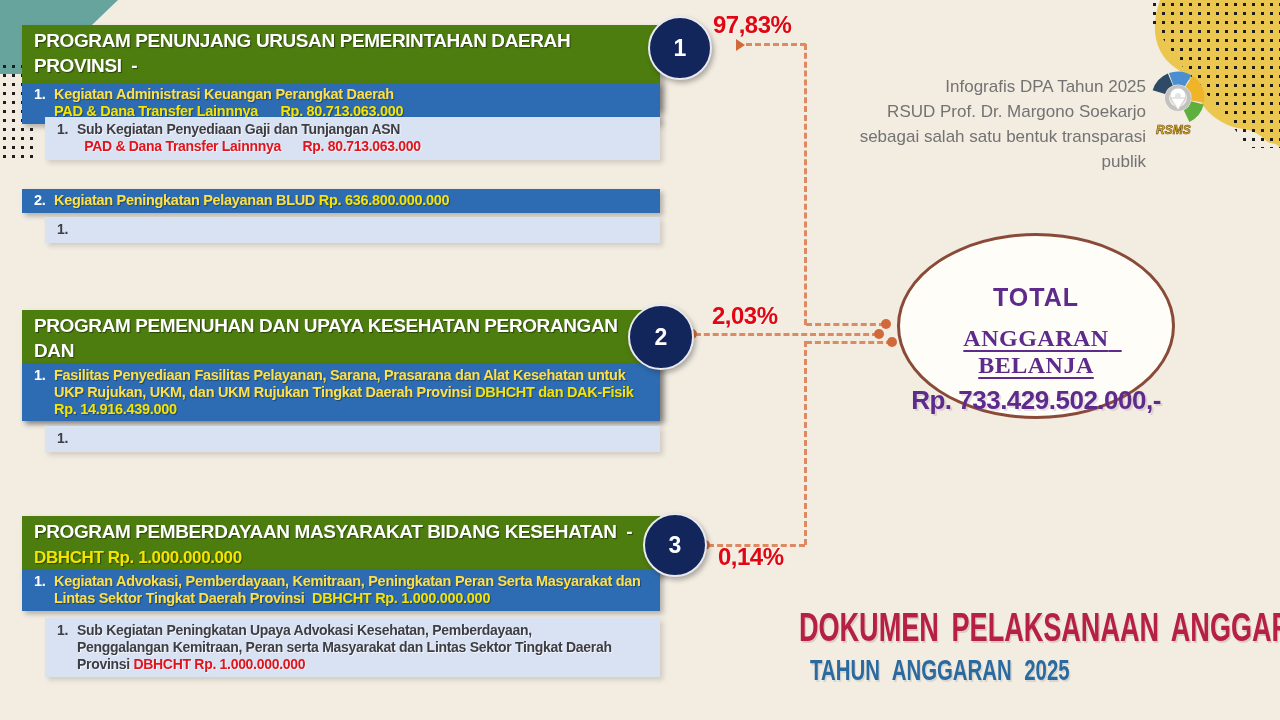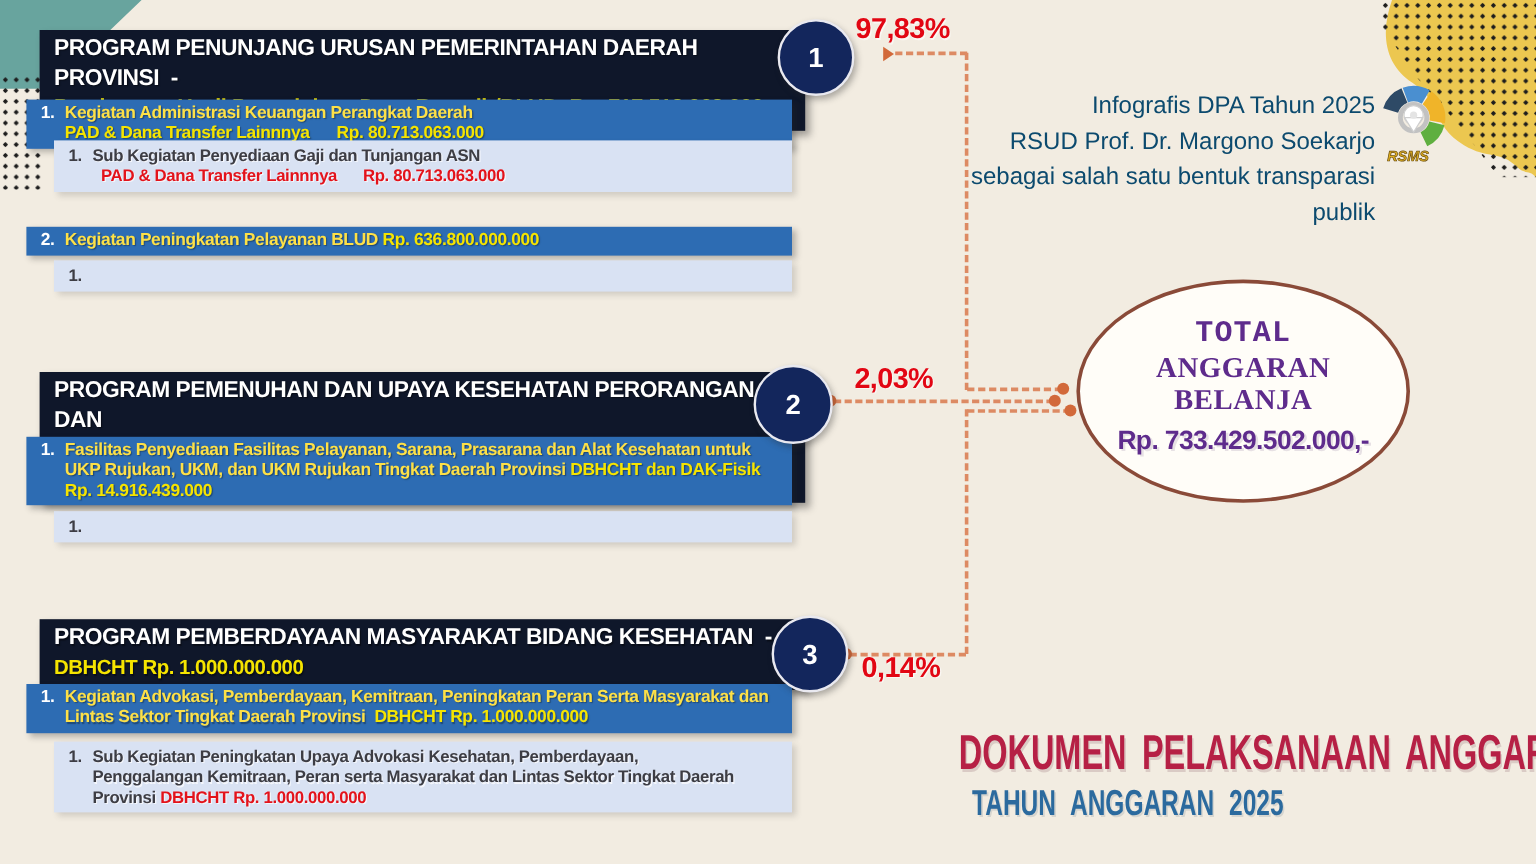--- a/index.html
+++ b/index.html
@@ -5,23 +5,23 @@
   html,body{margin:0;padding:0;background:#c8c8c8;}
   .canvas{position:relative;width:1280px;height:720px;background:#f2ece1;overflow:hidden;
           font-family:"Liberation Sans",sans-serif;}
 
   
   .deco{position:absolute;}
   .dots{background-image:radial-gradient(#1d1d1d 1.6px, transparent 1.9px);
         background-size:9px 9px;}
 
   
-  .hdr{position:absolute;background:#0f172a;color:#fff;font-weight:bold;
+  .hdr{position:absolute;background:#4d7c0f;color:#fff;font-weight:bold;
        padding:4px 10px 6px 12px;line-height:1.3;letter-spacing:-0.4px;
-       box-shadow:4px 4px 6px rgba(40,40,40,.4);z-index:2;margin-left:11px;}
+       box-shadow:4px 4px 6px rgba(40,40,40,.4);z-index:2;}
   .hdr .hl{white-space:pre-wrap;font-size:19px;}
   .hdr .hw{color:#fff;text-shadow:1px 1px 1px rgba(0,0,0,.45);white-space:pre-wrap;}
   .hdr .hy{color:#f5e400;text-shadow:1px 1px 1px rgba(0,0,0,.45);white-space:pre-wrap;}
   .hy-lg{font-size:18px;}
   .hy-md{font-size:17px;}
   .hy-sm{font-size:15.5px;}
 
   .row{position:absolute;display:flex;z-index:2;letter-spacing:-0.3px;}
   .row .num{flex:0 0 32px;padding-left:12px;box-sizing:border-box;}
   .row .content{flex:1 1 auto;padding-right:6px;}
@@ -45,31 +45,31 @@
   .dash-h{position:absolute;border-top:3px dashed #dd8a63;z-index:1;}
   .dash-v{position:absolute;border-left:3px dashed #dd8a63;z-index:1;}
   .cdot{position:absolute;width:10px;height:10px;border-radius:50%;background:#d2693a;z-index:3;}
   .arrow-r{position:absolute;width:0;height:0;border-top:6px solid transparent;
            border-bottom:6px solid transparent;border-left:9px solid #d2693a;z-index:3;}
 
   
   .oval{position:absolute;left:897px;top:233px;width:278px;height:186px;background:#fffdf8;
         border:3px solid #8a4a38;border-radius:50%;z-index:2;text-align:center;
         box-sizing:border-box;padding-top:27px;}
-  .oval .t1{font-family:Liberation Mono, monospace;font-weight:bold;font-size:25px;
-            color:#5e2b8c;letter-spacing:1px;}
+  .oval .t1{font-family:Liberation Sans, sans-serif;font-weight:bold;font-size:25px;
+            color:#5e2b8c;letter-spacing:1px;margin-top:20px;}
   .oval .t2{font-family:"Liberation Serif",serif;font-weight:bold;font-size:24px;
-            color:#5e2b8c;letter-spacing:0.5px;
-            text-underline-offset:4px;margin-top:2px;white-space:pre-wrap;}
-  .oval .t3{font-size:22px;font-weight:bold;color:#5e2b8c;margin-top:6px;
+            color:#5e2b8c;letter-spacing:0.5px;text-decoration:underline;
+            text-underline-offset:4px;margin-top:13px;white-space:pre-wrap;}
+  .oval .t3{font-size:26px;font-weight:bold;color:#5e2b8c;margin-top:6px;
             letter-spacing:-0.5px;text-shadow:2px 2px 0 rgba(120,100,140,.18);}
 
   
-  .note{position:absolute;top:74px;right:134px;text-align:right;color:#0c4a6e;
-        font-size:20px;line-height:1.48;z-index:2;}
+  .note{position:absolute;top:74px;right:134px;text-align:right;color:#737373;
+        font-size:17px;line-height:1.48;z-index:2;}
 
   
   .footer{position:absolute;left:640px;top:604px;width:600px;text-align:center;z-index:2;}
   .f-title{display:inline-block;transform:scaleX(.66);transform-origin:center;
            white-space:nowrap;font-weight:bold;font-size:41px;color:#b62045;
            word-spacing:8px;letter-spacing:0px;text-shadow:2px 2px 0 rgba(80,20,40,.15);}
   .f-sub{display:inline-block;transform:scaleX(.68);transform-origin:center;
          white-space:nowrap;font-weight:bold;font-size:30px;color:#2b6a9e;
          word-spacing:10px;margin-top:2px;text-shadow:2px 2px 0 rgba(20,50,80,.12);}
 

